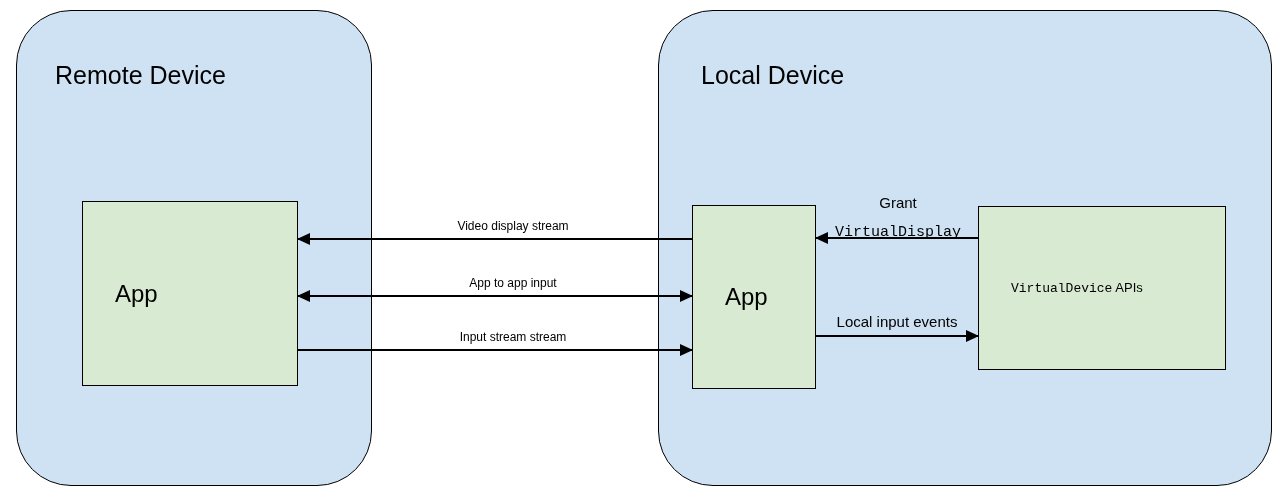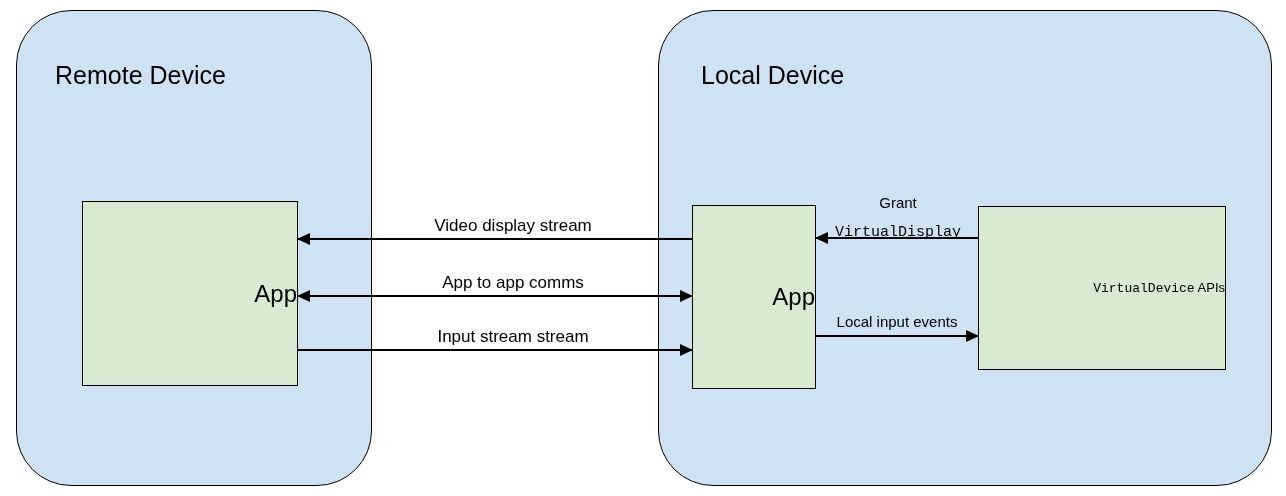--- a/index.html
+++ b/index.html
@@ -26,22 +26,23 @@
     position:absolute;
     font-size:25px;
     line-height:28px;
     white-space:nowrap;
   }
   .node{
     position:absolute;
     background:var(--box-fill);
     border:1.5px solid var(--border);
     box-sizing:border-box;
-    display:flex;align-items:center;justify-content:flex-end;
+    display:flex;align-items:center;justify-content:flex-start;
     font-size:24px;
+    padding-left:32px;
   }
   .node .mono, .mono{
     font-family:"Liberation Mono", monospace;
     margin-top:11px;
   }
   .vd-label{font-size:13px;white-space:nowrap;}
   .arrow{
     position:absolute;
     height:2px;
     background:var(--border);
@@ -60,21 +61,21 @@
   }
   .ah-right{
     right:-1px;
     transform:translateY(-50%);
     border-width:6px 0 6px 13px;
     border-color:transparent transparent transparent var(--border);
   }
   .arrow-label{
     position:absolute;
     transform:translateX(-50%);
-    font-size:17px;
+    font-size:12px;
     line-height:20px;
     white-space:nowrap;
     text-align:center;
   }
   .arrow-label.small{
     font-size:15px;
     line-height:19px;
   }
 </style>
 </head>
@@ -101,21 +102,21 @@
 
   <div class="arrow" style="left:298px;top:238px;width:394px;">
     <span class="ah ah-left"></span>
   </div>
   <div class="arrow-label" style="left:513px;top:216px;">Video display stream</div>
 
   <div class="arrow" style="left:298px;top:295px;width:394px;">
     <span class="ah ah-left"></span>
     <span class="ah ah-right"></span>
   </div>
-  <div class="arrow-label" style="left:513px;top:273px;">App to app comms</div>
+  <div class="arrow-label" style="left:513px;top:273px;">App to app input</div>
 
   <div class="arrow" style="left:298px;top:349px;width:394px;">
     <span class="ah ah-right"></span>
   </div>
   <div class="arrow-label" style="left:513px;top:327px;">Input stream stream</div>
 
   <div class="arrow" style="left:816px;top:237px;width:162px;">
     <span class="ah ah-left"></span>
   </div>
   <div class="arrow-label small" style="left:898px;top:193px;">

